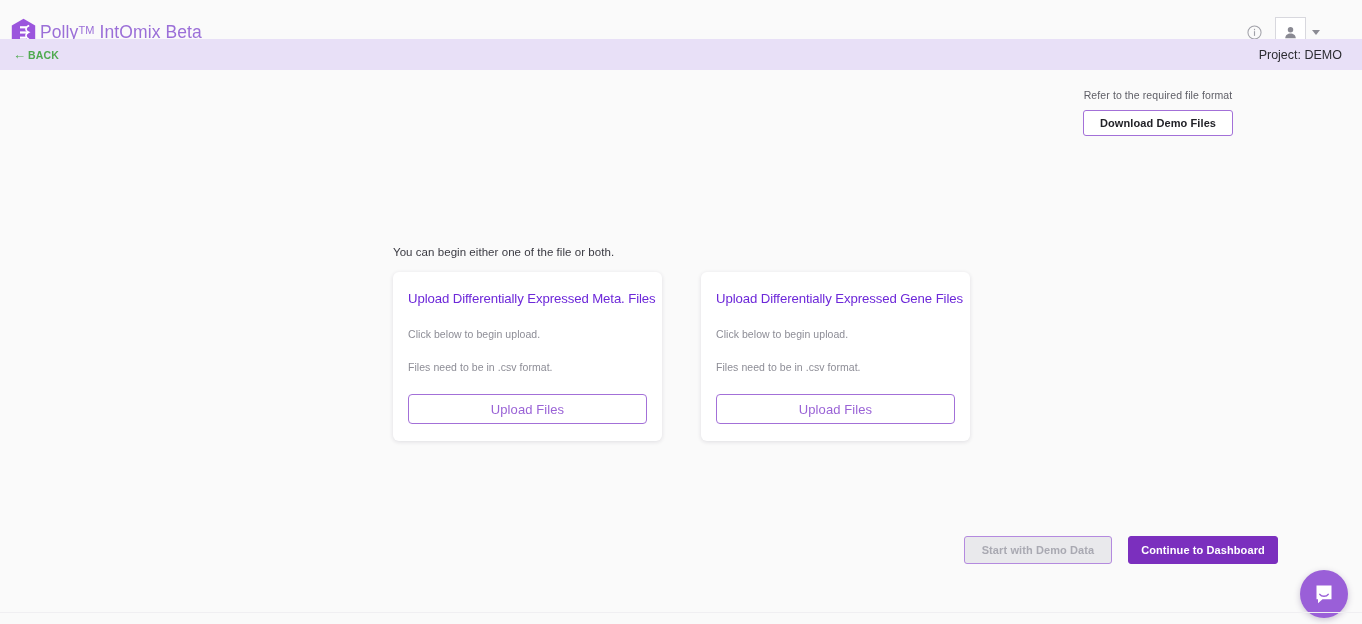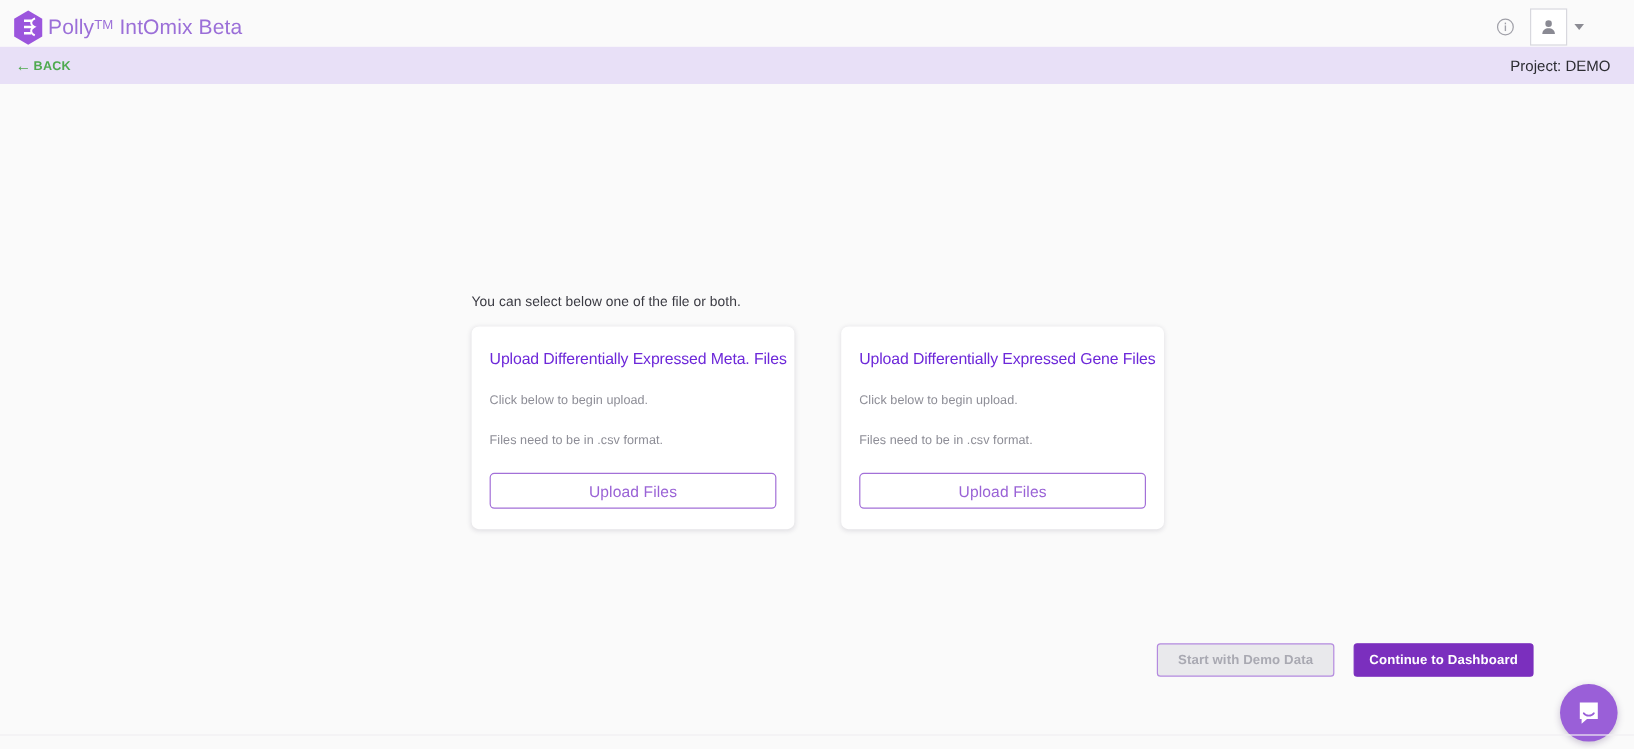--- a/index.html
+++ b/index.html
@@ -16,21 +16,21 @@
   .app {
     position: relative;
     width: 1362px;
     height: 624px;
     background: #fafafa;
   }
 
   
   .topbar {
     position: absolute;
-    top: 4px; left: 0;
+    top: 14px; left: 0;
     width: 1330px;
     height: 38px;
     background: #fafafa;
     border-bottom: 1px solid #e3e0ea;
     display: flex;
     align-items: center;
     justify-content: space-between;
   }
 
   .brand {
@@ -340,23 +340,27 @@
   </div>
 
   <div class="projectbar">
     <div class="back-link">
       <span class="back-arrow">←</span>
       <span class="back-text">BACK</span>
     </div>
     <div class="project-name">Project: DEMO</div>
   </div>
 
+  <div class="demo-block">
+    <div class="demo-hint">Refer to the required file format</div>
+    <button class="demo-btn">Download Demo Files</button>
+  </div>
 
   <div class="center-wrap">
-    <div class="select-note">You can select below one of the file or both.</div>
+    <div class="select-note">You can begin either one of the file or both.</div>
 
     <div class="cards">
 
       <div class="card">
         <div class="card-title">Upload Differentially Expressed Meta. Files</div>
         <div class="card-line first">Click below to begin upload.</div>
         <div class="card-line second">Files need to be in .csv format.</div>
         <button class="upload-btn">Upload Files</button>
       </div>
 

